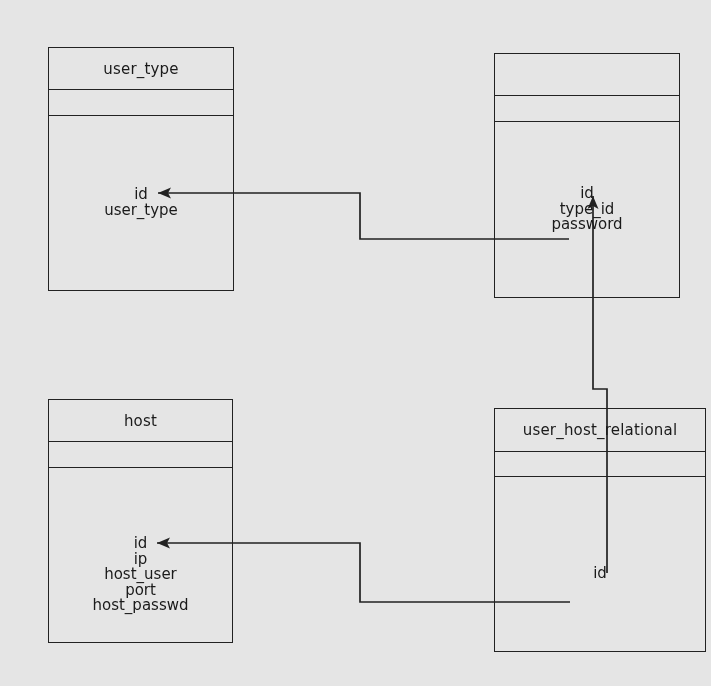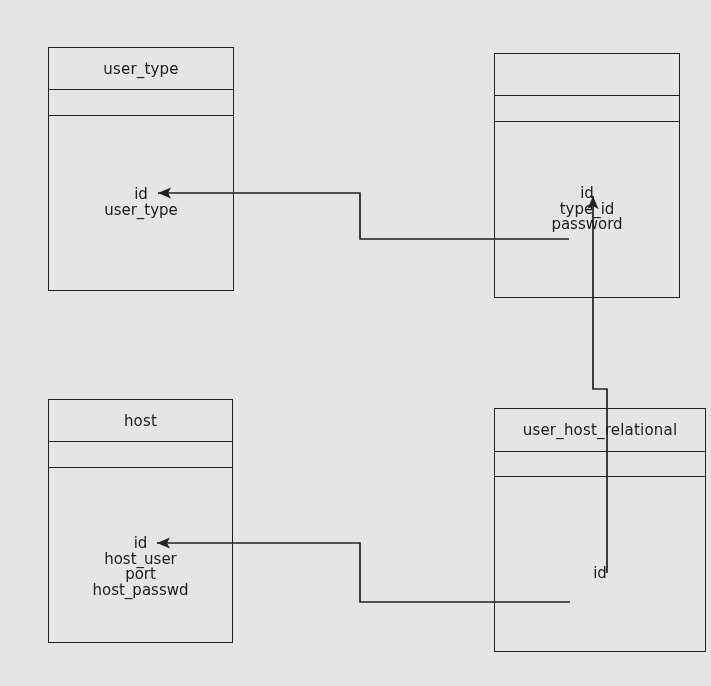--- a/index.html
+++ b/index.html
@@ -101,20 +101,21 @@
           <span class="attr">type_id</span>
           <span class="attr">password</span>
         </div>
       </div>
       <div class="entity" style="left: 48px; top: 399px; width: 185px; height: 244px;">
         <div class="entity-title" style="top: 11.5px;">host</div>
         <div class="entity-div" style="top: 41px;"></div>
         <div class="entity-div" style="top: 67px;"></div>
         <div class="attr-list" style="top: 136px;">
           <span class="attr">id</span>
+          <span class="attr">ip</span>
           <span class="attr">host_user</span>
           <span class="attr">port</span>
           <span class="attr">host_passwd</span>
         </div>
       </div>
       <div class="entity" style="left: 494px; top: 408px; width: 212px; height: 244px;">
         <div class="entity-title" style="top: 12px;">user_host_relational</div>
         <div class="entity-div" style="top: 42px;"></div>
         <div class="entity-div" style="top: 67px;"></div>
         <div class="attr-list" style="top: 157px;">

